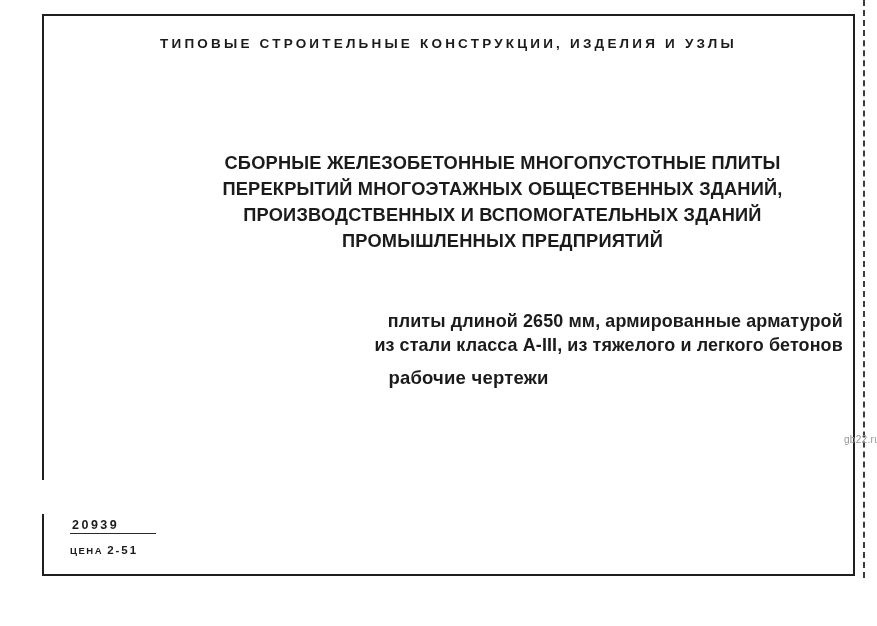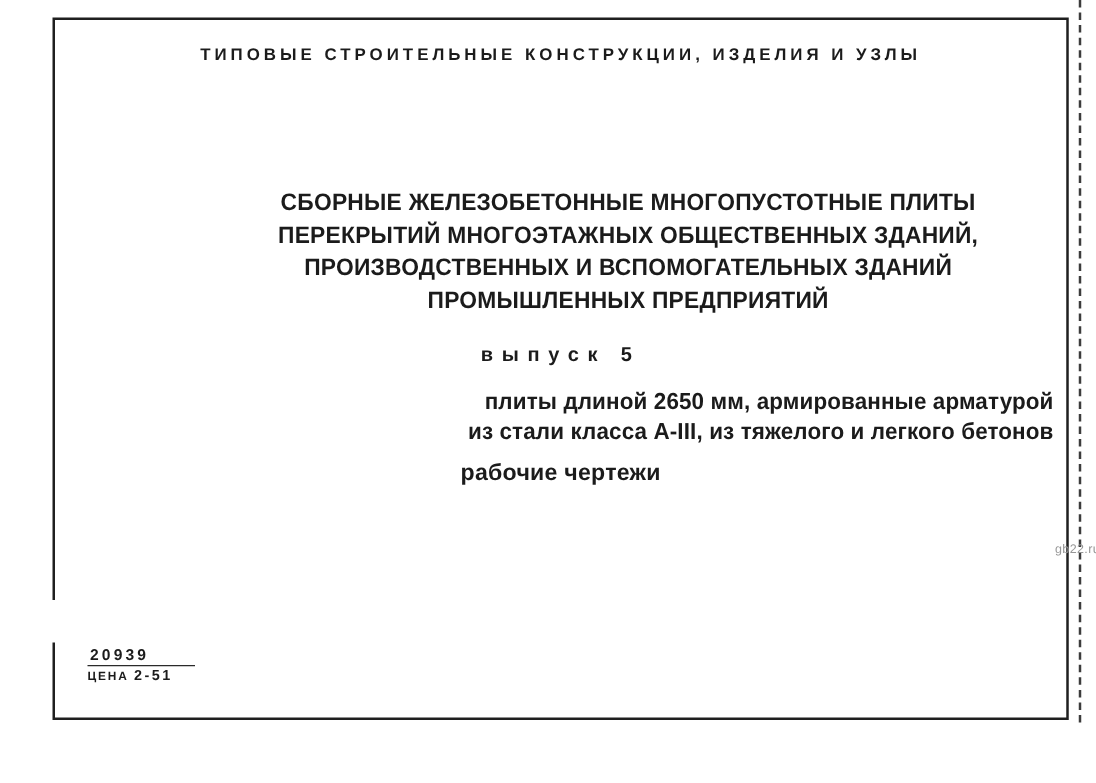--- a/index.html
+++ b/index.html
@@ -103,38 +103,39 @@
     letter-spacing: 0.1px;
     transform: scaleX(0.97);
     transform-origin: center;
     white-space: nowrap;
   }
   .doctype-line {
     top: 367px;
     font-size: 18.5px;
     font-weight: 600;
     letter-spacing: 0.2px;
+    margin-left: 20px;
   }
   
   .stamp {
     position: absolute;
     left: 70px;
     top: 515px;
   }
   .stamp-code {
     display: inline-block;
     font-size: 12.5px;
     letter-spacing: 2.5px;
     font-weight: 600;
     padding: 0 4px 1px 2px;
     border-bottom: 1.5px solid #2a2a2a;
     min-width: 80px;
   }
   .stamp-price {
-    margin-top: 2px;
+    margin-top: 10px;
     font-size: 9.5px;
     letter-spacing: 1.5px;
     font-weight: 600;
   }
   .stamp-price .price-value {
     font-size: 11.5px;
     letter-spacing: 2px;
   }
   
   .watermark {
@@ -164,21 +165,20 @@
   </div>
 
 
   <div class="title-block">
     <div class="title-line">СБОРНЫЕ ЖЕЛЕЗОБЕТОННЫЕ МНОГОПУСТОТНЫЕ ПЛИТЫ</div>
     <div class="title-line">ПЕРЕКРЫТИЙ МНОГОЭТАЖНЫХ ОБЩЕСТВЕННЫХ ЗДАНИЙ,</div>
     <div class="title-line">ПРОИЗВОДСТВЕННЫХ И ВСПОМОГАТЕЛЬНЫХ ЗДАНИЙ</div>
     <div class="title-line">ПРОМЫШЛЕННЫХ ПРЕДПРИЯТИЙ</div>
   </div>
 
-  <div class="centered issue-line">выпуск 5</div>
 
   <div class="subtitle-block">
     <div class="subtitle-line">плиты длиной 2650 мм, армированные арматурой</div>
     <div class="subtitle-line">из стали класса А-III, из тяжелого и легкого бетонов</div>
   </div>
 
   <div class="centered doctype-line">рабочие чертежи</div>
 
   <div class="stamp">
     <div class="stamp-code">20939</div>

